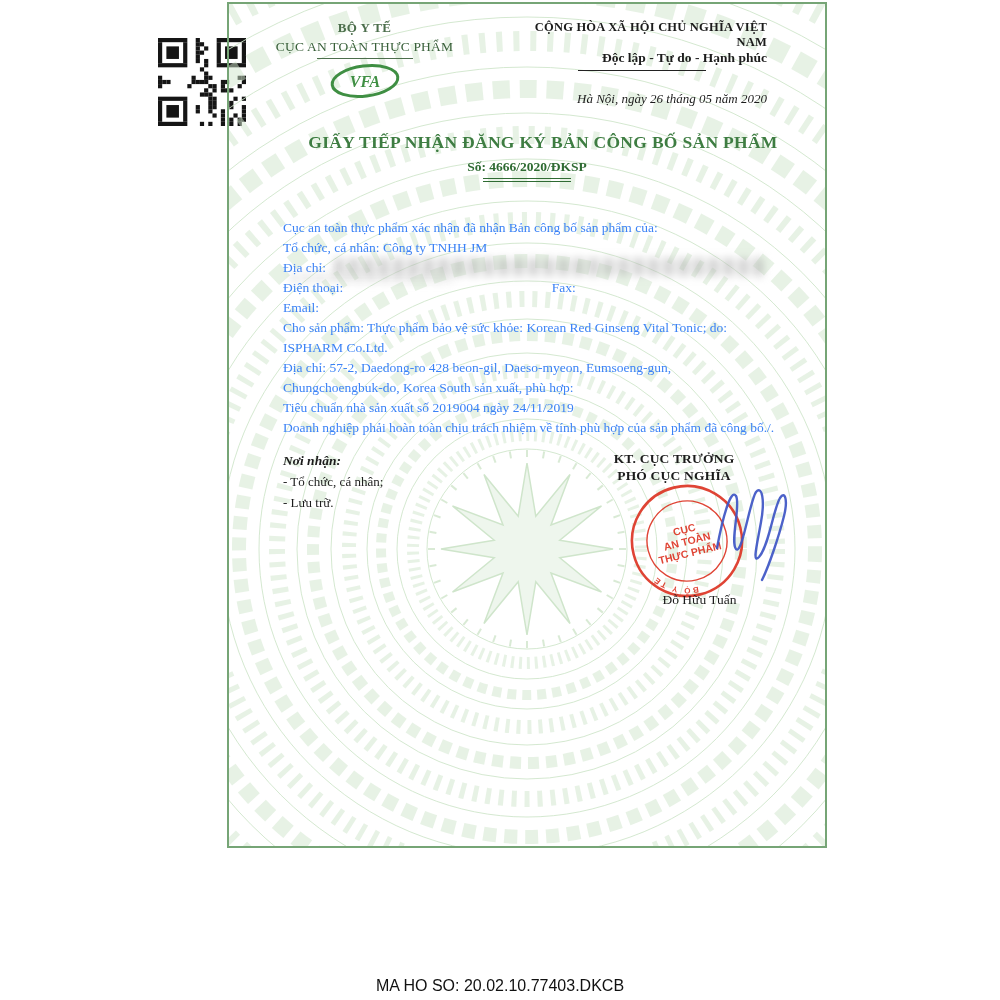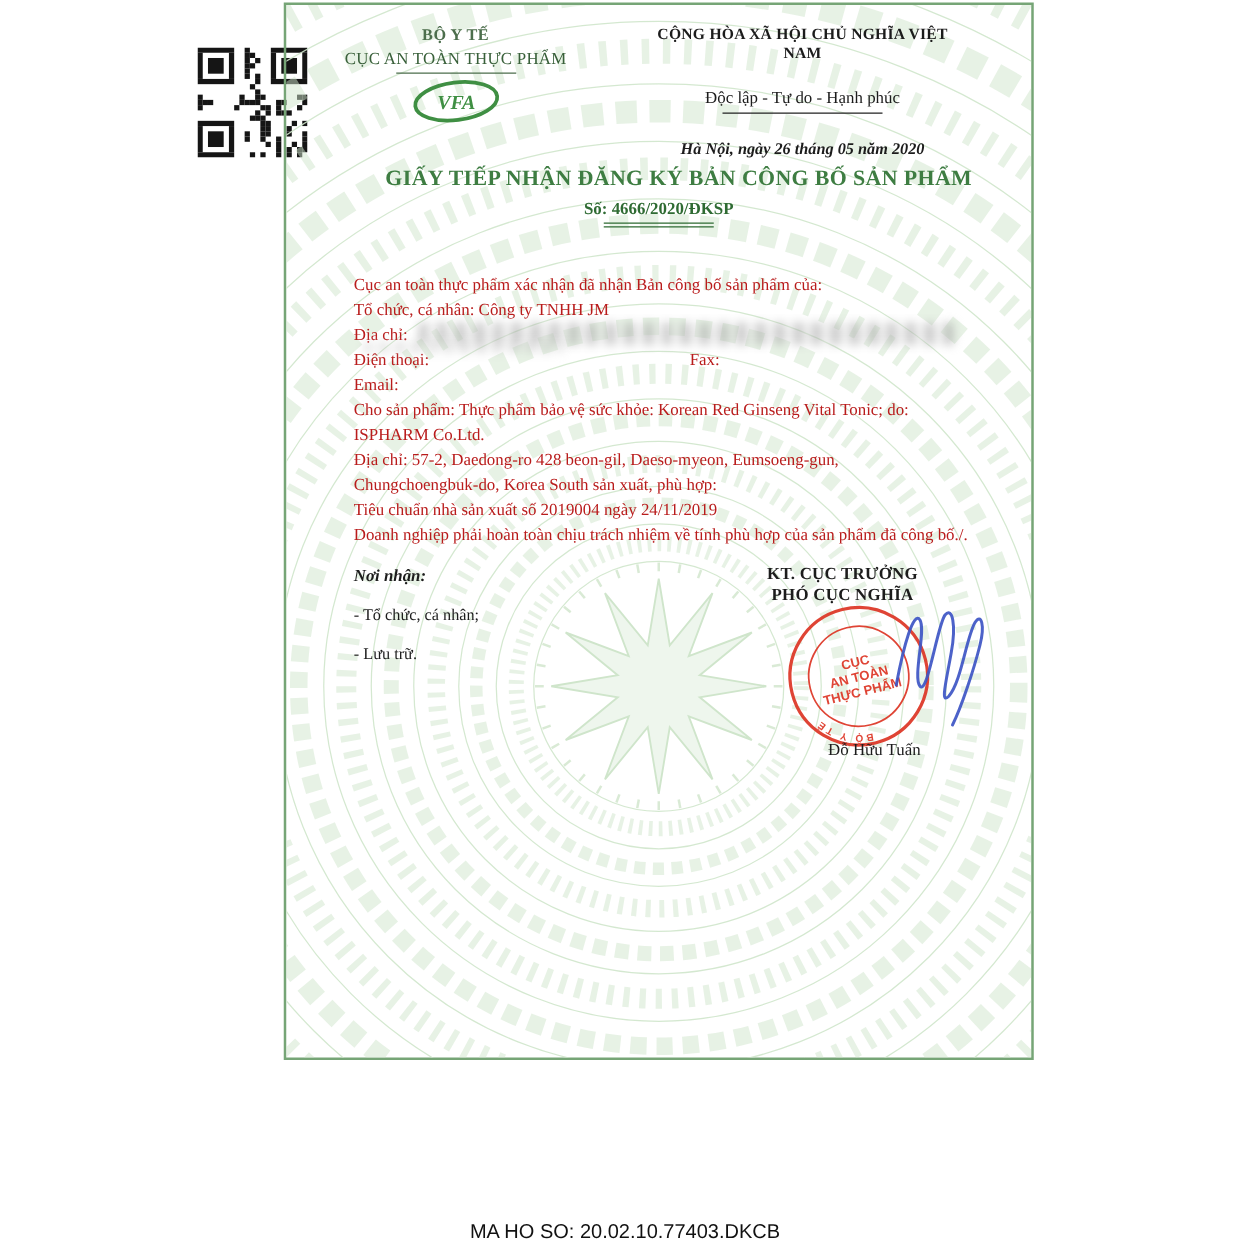--- a/index.html
+++ b/index.html
@@ -13,48 +13,48 @@
   .frame { position:absolute; left:227px; top:2px; width:600px; height:846px;
            border:2px solid var(--border-green,#76a576); overflow:hidden; }
   .wm { position:absolute; inset:0; width:596px; height:941px; }
 
   .hdr-left { position:absolute; left:18px; top:16px; width:235px; text-align:center; }
   .ministry { font-size:13px; font-weight:bold; color:#4c6e4c; letter-spacing:.4px; }
   .dept     { font-size:13.5px; font-weight:normal; color:#39603a; margin-top:3px; letter-spacing:.2px; }
   .rule-l   { width:96px; border-top:1.5px solid #4c6e4c; margin:3px auto 1px; }
   .vfa      { display:block; margin:0 auto; }
 
-  .hdr-right { position:absolute; left:288px; top:16px; width:250px; text-align:center; }
+  .hdr-right { position:absolute; left:288px; top:16px; width:250px; text-align:right; }
   .motto1 { font-size:12.5px; font-weight:bold; letter-spacing:.2px; }
-  .motto2 { font-size:13.5px; font-weight:normal; margin-top:20px; }
+  .motto2 { font-size:13.5px; font-weight:bold; margin-top:0; }
   .rule-r { width:128px; border-top:1.5px solid #222; margin:4px auto 0; }
-  .date   { margin-top:20px; font-style:italic; font-weight:bold; font-size:13px; }
+  .date   { margin-top:20px; font-style:italic; font-weight:normal; font-size:13px; }
 
   .title-wrap { position:absolute; left:0; top:128px; width:100%; text-align:center; }
   .title   { font-size:17.5px; font-weight:bold; color:var(--title-green,#3e7d42); letter-spacing:.3px;padding-left:32px; }
   .cert-no { font-size:13.5px; font-weight:bold; margin-top:6px; color:#2f6b33; }
   .dbl     { width:88px; height:4px; border-top:1.5px solid #2f6b33; border-bottom:1.5px solid #2f6b33; margin:3px auto 0; }
 
-  .bodytext { position:absolute; left:54px; top:214px; width:514px; font-size:13.5px; line-height:20px; color:#b91c1c; }
+  .bodytext { position:absolute; left:54px; top:214px; width:514px; font-size:13.5px; line-height:20px; color:#3b82f6; }
   .bodytext p { margin:0; }
   .addr { position:relative; height:20px; }
   .redact1 { position:absolute; left:52px; top:0; width:430px; height:18px; border-radius:4px;
              background:repeating-linear-gradient(90deg,#8f8f8f 0 7px,#ececec 7px 15px);
              filter:blur(4px); opacity:.5; }
   .redact2 { position:absolute; left:8px; top:15px; width:160px; height:10px; border-radius:4px;
              background:repeating-linear-gradient(90deg,#9a9a9a 0 6px,#f0f0f0 6px 13px);
              filter:blur(4px); opacity:.3; }
   .phone-row { margin-top:6px; }
   .fax-label { display:inline-block; margin-left:205px; }
   .standard  { margin-top:2px; }
   .disclaimer{ margin-top:3px; }
 
   .recipients { position:absolute; left:54px; top:448px; font-size:13px; line-height:18px; }
   .nn { font-weight:bold; font-style:italic; font-size:13.5px; }
-  .recipients div.item { margin-top:13px; }
+  .recipients div.item { margin-top:3px; }
 
   .signblock { position:absolute; left:320px; top:446px; width:250px; text-align:center;
                font-weight:bold; font-size:13.5px; line-height:17px; letter-spacing:.2px; }
 
   .stamp { position:absolute; left:393px; top:472px; width:130px; height:130px; opacity:.92; }
   .sig   { position:absolute; left:478px; top:468px; width:92px; height:118px; }
 
   .signer { position:absolute; left:388px; top:588px; width:165px; text-align:center;
             font-weight:normal; font-size:13.5px; }
 

